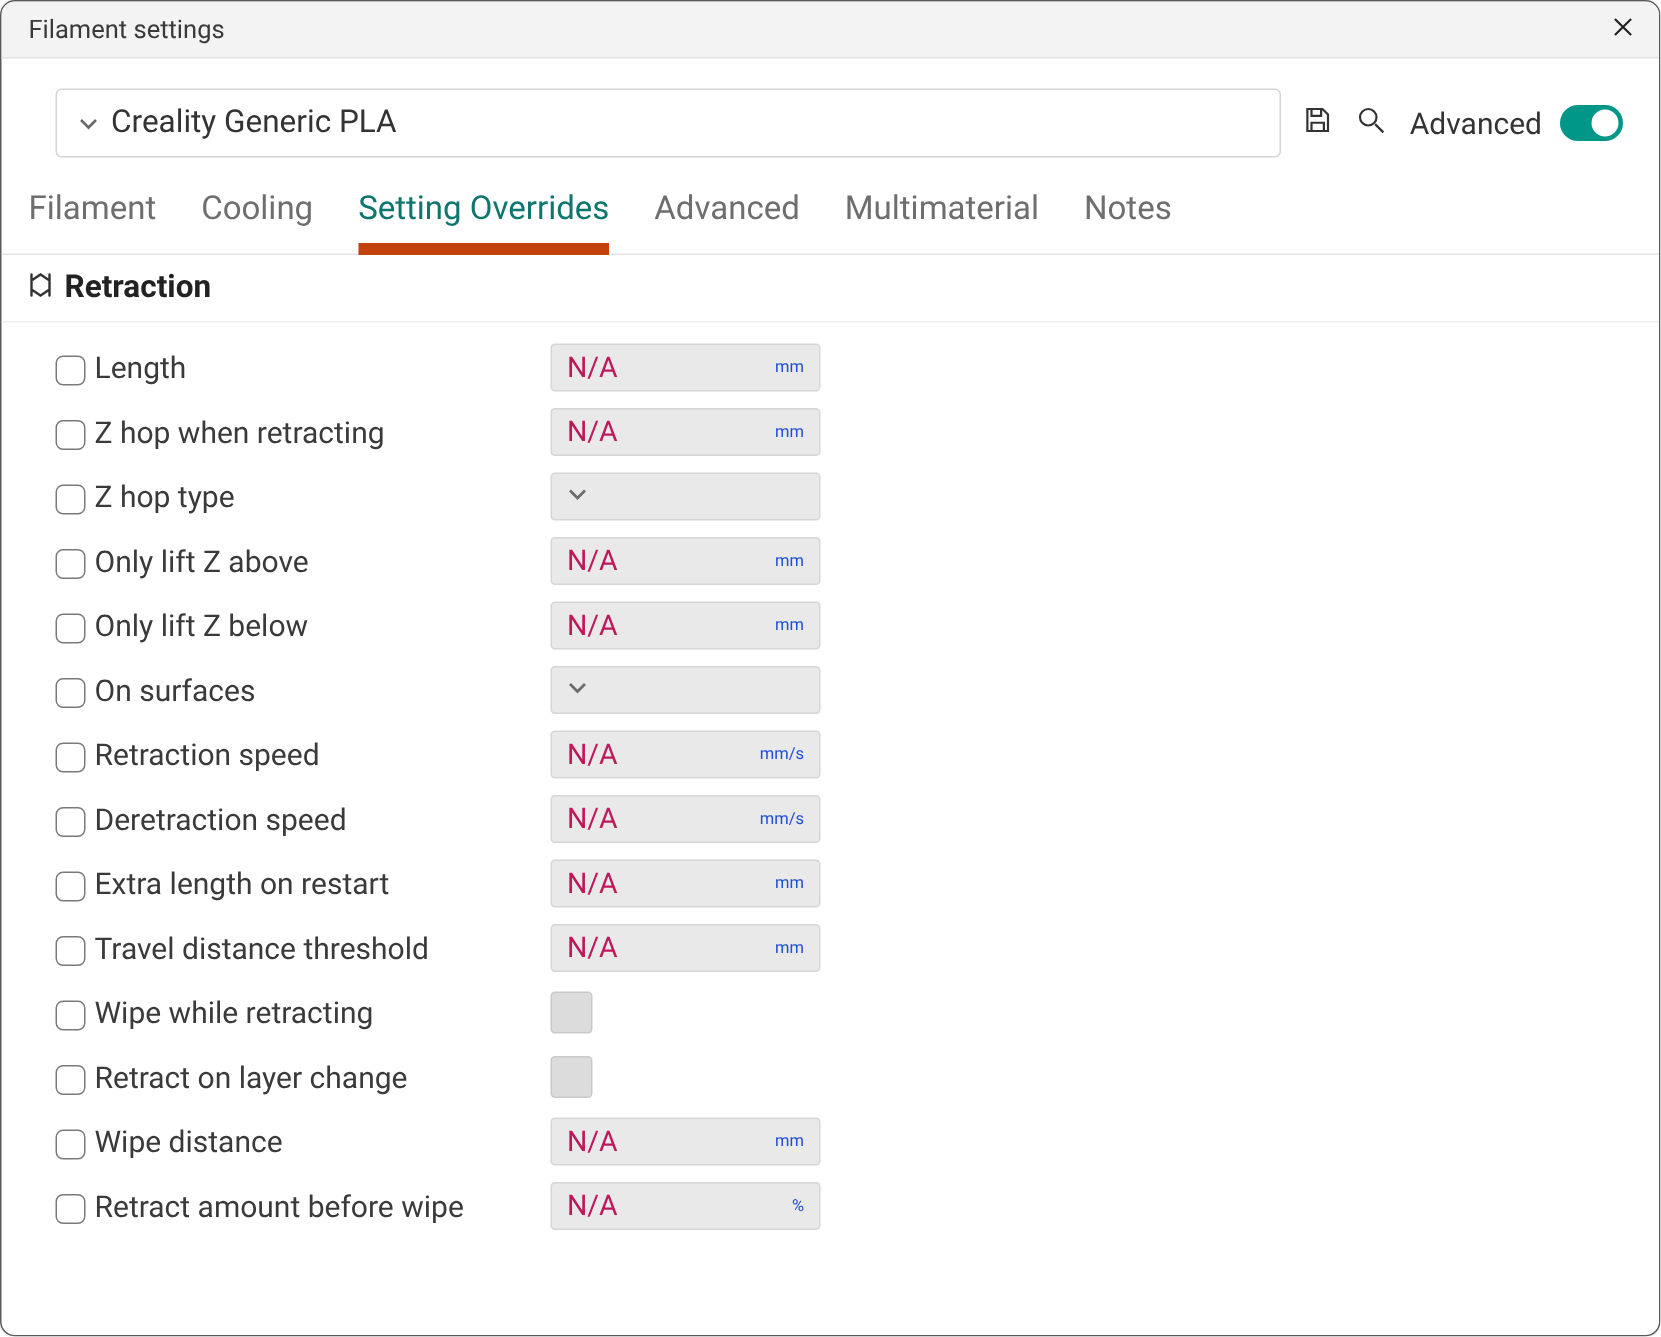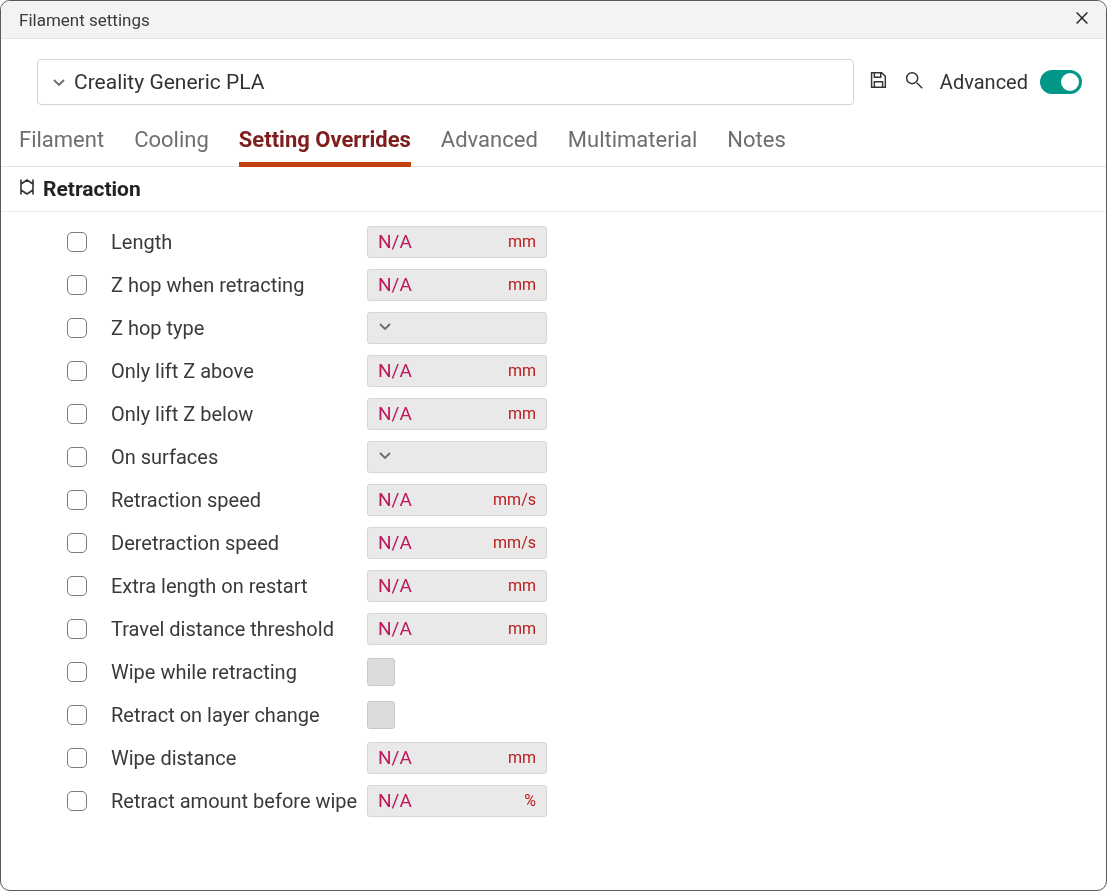--- a/index.html
+++ b/index.html
@@ -33,45 +33,45 @@
   .toggle {
     width: 42px; height: 24px; border-radius: 12px; background: #009688; position: relative; cursor: pointer;
     margin-right: 6px;
   }
   .toggle .knob { position: absolute; right: 3px; top: 3px; width: 18px; height: 18px; border-radius: 50%; background: #fff; }
 
   .tabs {
     display: flex; gap: 30px; padding: 22px 16px 0 18px; border-bottom: 1px solid #e4e4e4;
   }
   .tab { font-size: 22px; color: #6e6e6e; padding: 0 0 10px 0; cursor: pointer; }
-  .tab.active { color: #7f1d1d; font-weight: 700; border-bottom: 5px solid #c2410c; margin-bottom: -1px; }
+  .tab.active { color: #0f766e; font-weight: 400; border-bottom: 8px solid #c2410c; margin-bottom: -1px; }
 
   .section-header {
     display: flex; align-items: center; gap: 8px; padding: 10px 18px; border-bottom: 1px solid #eee; text-align: right;
   }
   .section-header .collapse-icon svg { width: 16px; height: 18px; stroke:#333; stroke-width:1.6; fill:none; }
   .section-header .sec-title { font-size: 21px; font-weight: 700; color: #222; }
 
   .rows { padding: 8px 0 0 36px; }
   .row {
     display: grid; grid-template-columns: 330px 180px; align-items: center;
     height: 43px;
   }
-  .lbl-cell { display: flex; align-items: center; gap: 24px; margin-left: 30px; }
+  .lbl-cell { display: flex; align-items: flex-end; gap: 6px; }
   .chk {
     width: 20px; height: 20px; border: 1.6px solid #7a7a7a; border-radius: 5px; background: #fff; cursor: pointer;
   }
   .lbl { font-size: 20px; color: #3a3a3a; }
 
   .ctrl {
     width: 180px; height: 32px; background: #e9e9e9; border: 1px solid #d6d6d6; border-radius: 3px;
     display: flex; align-items: center; padding: 0 10px; justify-content: space-between;
   }
   .ctrl .val { font-size: 19px; color: #be185d; }
-  .ctrl .unit { font-size: 16px; color: #b91c1c; }
+  .ctrl .unit { font-size: 11px; color: #1d4ed8; }
   .ctrl.dropdown { justify-content: flex-start; }
   .ctrl.dropdown .chev2 svg { width: 14px; height: 14px; stroke:#6b6b6b; stroke-width:1.8; fill:none; }
   .ctrl.mini { width: 28px; height: 28px; padding: 0; background: #dcdcdc; border: 1px solid #c9c9c9; border-radius: 3px; }
 </style>
 </head>
 <body>
 
 <div class="window">
 
   <div class="titlebar">

